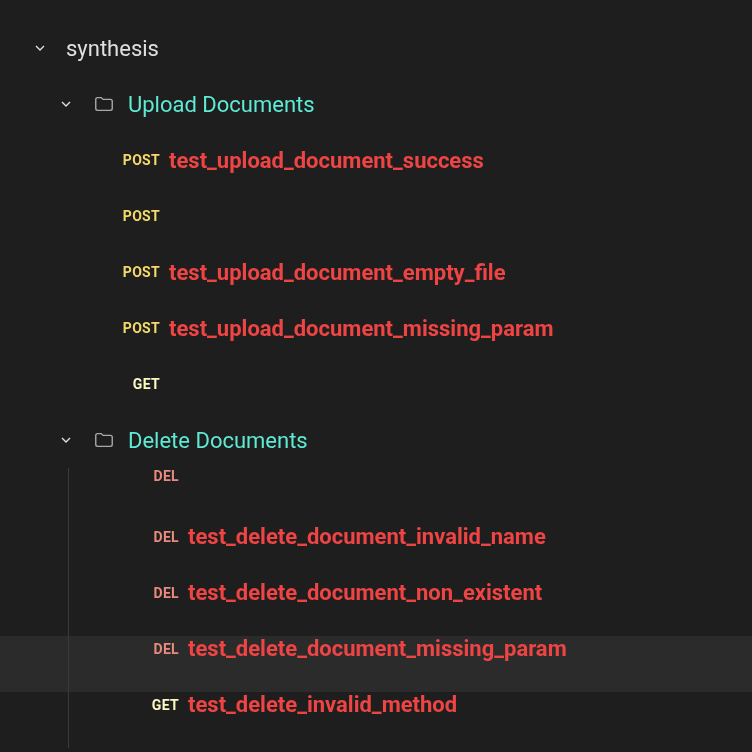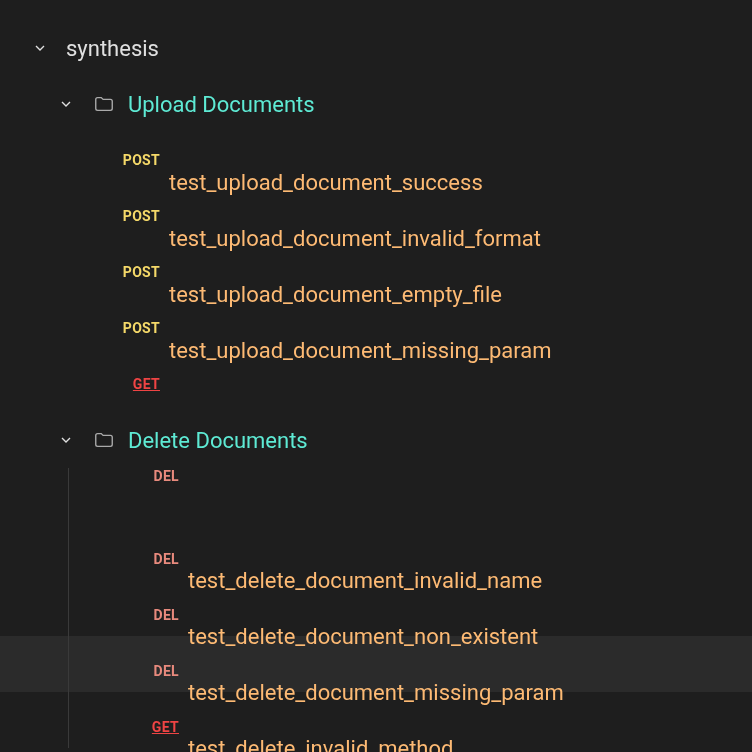--- a/index.html
+++ b/index.html
@@ -85,31 +85,29 @@
       letter-spacing: 0.3px;
       margin-right: 9px;
       flex-shrink: 0;
       min-width: 42px;
       text-align: right;
     }
     .method-post {
       color: #f5d969;
     }
     .method-get {
-      color: #ef4444;
-      text-decoration: underline;
+      color: #fef9c3;
     }
     .method-del {
       color: #e88a7d;
     }
     .request-label {
       font-size: 22px;
-      color: #fdba74;
-      font-weight: 400;
-      margin-top: 44px;
+      color: #ef4444;
+      font-weight: 700;
     }
     .guide-container {
       display: flex;
       align-items: flex-start;
     }
     .vline {
       width: 1px;
       background: #3a3a3a;
       height: 56px;
       margin-left: 68px;
@@ -140,21 +138,20 @@
         </svg>
       </span>
       <span class="folder-label">Upload Documents</span>
     </div>
     <div class="tree-item request-item">
       <span class="method-badge method-post">POST</span>
       <span class="request-label">test_upload_document_success</span>
     </div>
     <div class="tree-item request-item">
       <span class="method-badge method-post">POST</span>
-      <span class="request-label">test_upload_document_invalid_format</span>
     </div>
     <div class="tree-item request-item">
       <span class="method-badge method-post">POST</span>
       <span class="request-label">test_upload_document_empty_file</span>
     </div>
     <div class="tree-item request-item">
       <span class="method-badge method-post">POST</span>
       <span class="request-label">test_upload_document_missing_param</span>
     </div>
     <div class="tree-item request-item">

